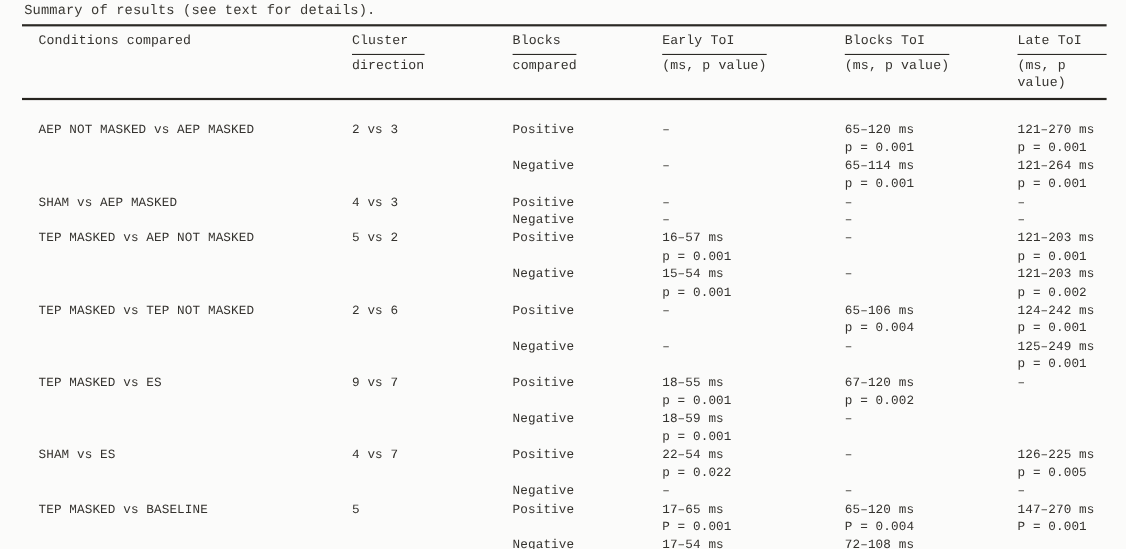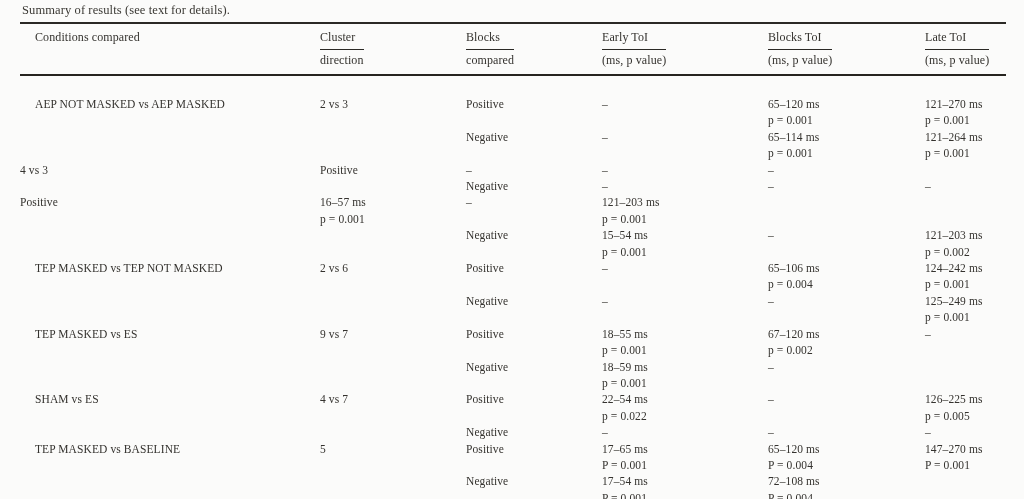--- a/index.html
+++ b/index.html
@@ -9,20 +9,21 @@
     width: 1024px;
     height: 499px;
     overflow: hidden;
     font-family: "Liberation Serif", "DejaVu Serif", serif;
     color: #34322e;
   }
   .page {
     position: relative;
     width: 1024px;
     height: 499px;
+    font-family: Liberation Mono, monospace;
   }
   .caption {
     position: absolute;
     left: 22px;
     top: 2px;
     font-size: 12.5px;
     line-height: 16px;
     color: #3a3833;
     letter-spacing: 0.1px;
   }
@@ -141,37 +142,40 @@
     <div class="cell"></div>
     <div class="cell">Negative</div>
     <div class="cell">–</div>
     <div class="cell">65–114 ms
 p = 0.001</div>
     <div class="cell">121–264 ms
 p = 0.001</div>
   </div>
 
   <div class="grid row">
+    <div class="cell c1">SHAM vs AEP MASKED</div>
     <div class="cell">4 vs 3</div>
     <div class="cell">Positive</div>
     <div class="cell">–</div>
     <div class="cell">–</div>
     <div class="cell">–</div>
   </div>
 
   <div class="grid row">
     <div class="cell c1"></div>
     <div class="cell"></div>
     <div class="cell">Negative</div>
     <div class="cell">–</div>
     <div class="cell">–</div>
     <div class="cell">–</div>
   </div>
 
   <div class="grid row">
+    <div class="cell c1">TEP MASKED vs AEP NOT MASKED</div>
+    <div class="cell">5 vs 2</div>
     <div class="cell">Positive</div>
     <div class="cell">16–57 ms
 p = 0.001</div>
     <div class="cell">–</div>
     <div class="cell">121–203 ms
 p = 0.001</div>
   </div>
 
   <div class="grid row">
     <div class="cell c1"></div>

